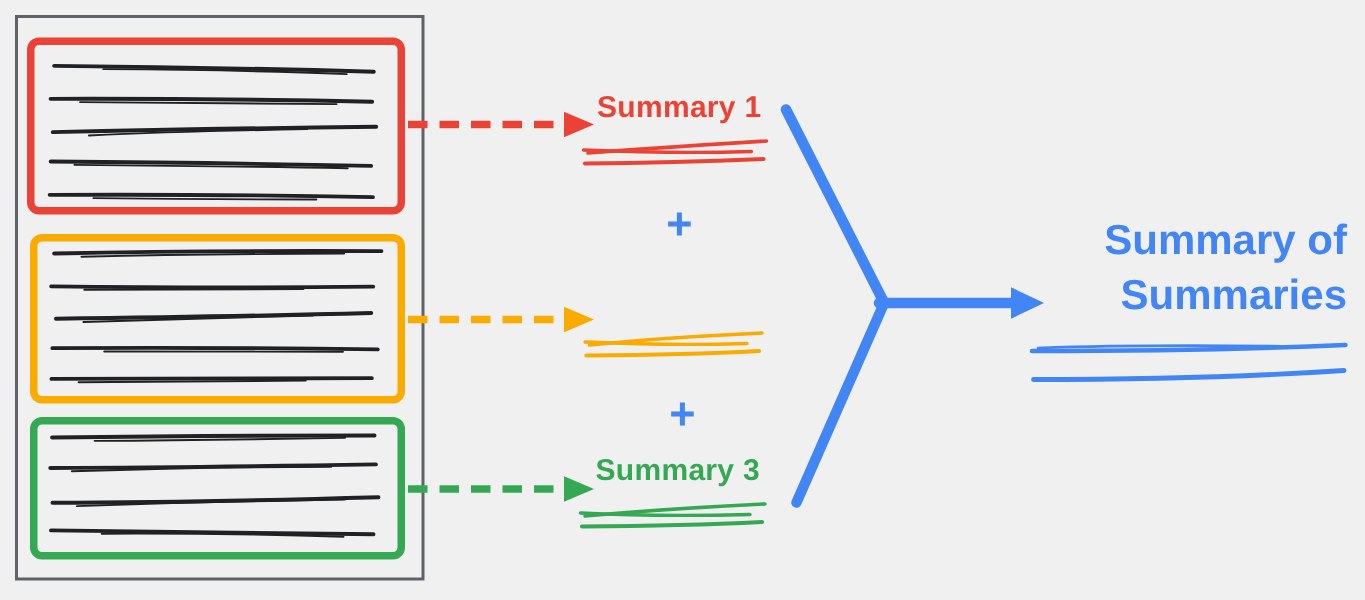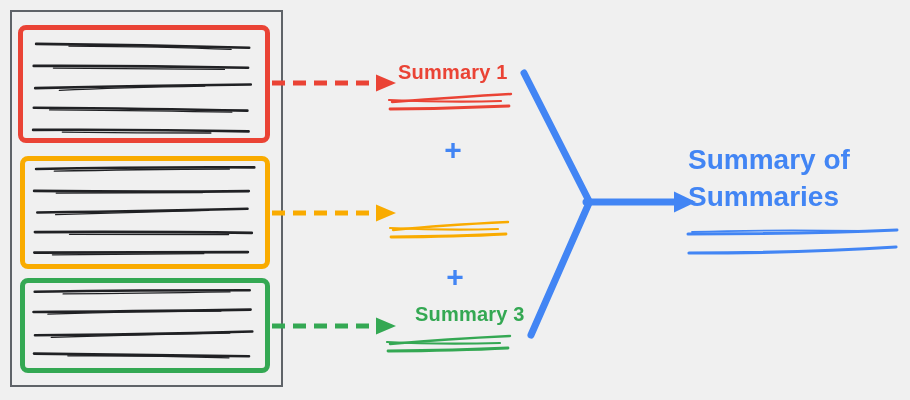--- a/index.html
+++ b/index.html
@@ -13,27 +13,27 @@
     border:2px solid var(--document-border,#5F6368);
   }
   .chunk{position:absolute;border-radius:8px;background:transparent;}
   .chunk-1{left:6px;top:13px;width:242px;height:108px;border:5px solid var(--red,#EA4335);}
   .chunk-2{left:8px;top:144px;width:240px;height:103px;border:5px solid var(--orange,#F9AB00);}
   .chunk-3{left:8px;top:266px;width:240px;height:85px;border:5px solid var(--green,#34A853);}
   .overlay{position:absolute;left:0;top:0;width:910px;height:400px;pointer-events:none;}
   .label{position:absolute;font-size:20px;font-weight:600;letter-spacing:.2px;white-space:nowrap;}
   .c-red{color:var(--red,#EA4335);}
   .c-orange{color:var(--orange,#F9AB00);}
-  .c-green{color:var(--green,#34A853);margin-left:18px;}
+  .c-green{color:var(--green,#34A853);}
   .plus{
     position:absolute;font-size:30px;font-weight:700;color:var(--blue,#4285F4);
     transform:translate(-50%,-50%);line-height:1;
   }
   .final-label{
-    position:absolute;left:688px;top:141px;width:210px;text-align:left;
+    position:absolute;left:688px;top:141px;width:210px;text-align:right;
     font-size:28px;font-weight:700;color:var(--blue,#4285F4);line-height:1.33;
   }
 </style>
 </head>
 <body>
 
 <div class="canvas">
 
   <div class="document">
     <div class="chunk chunk-1"></div>

